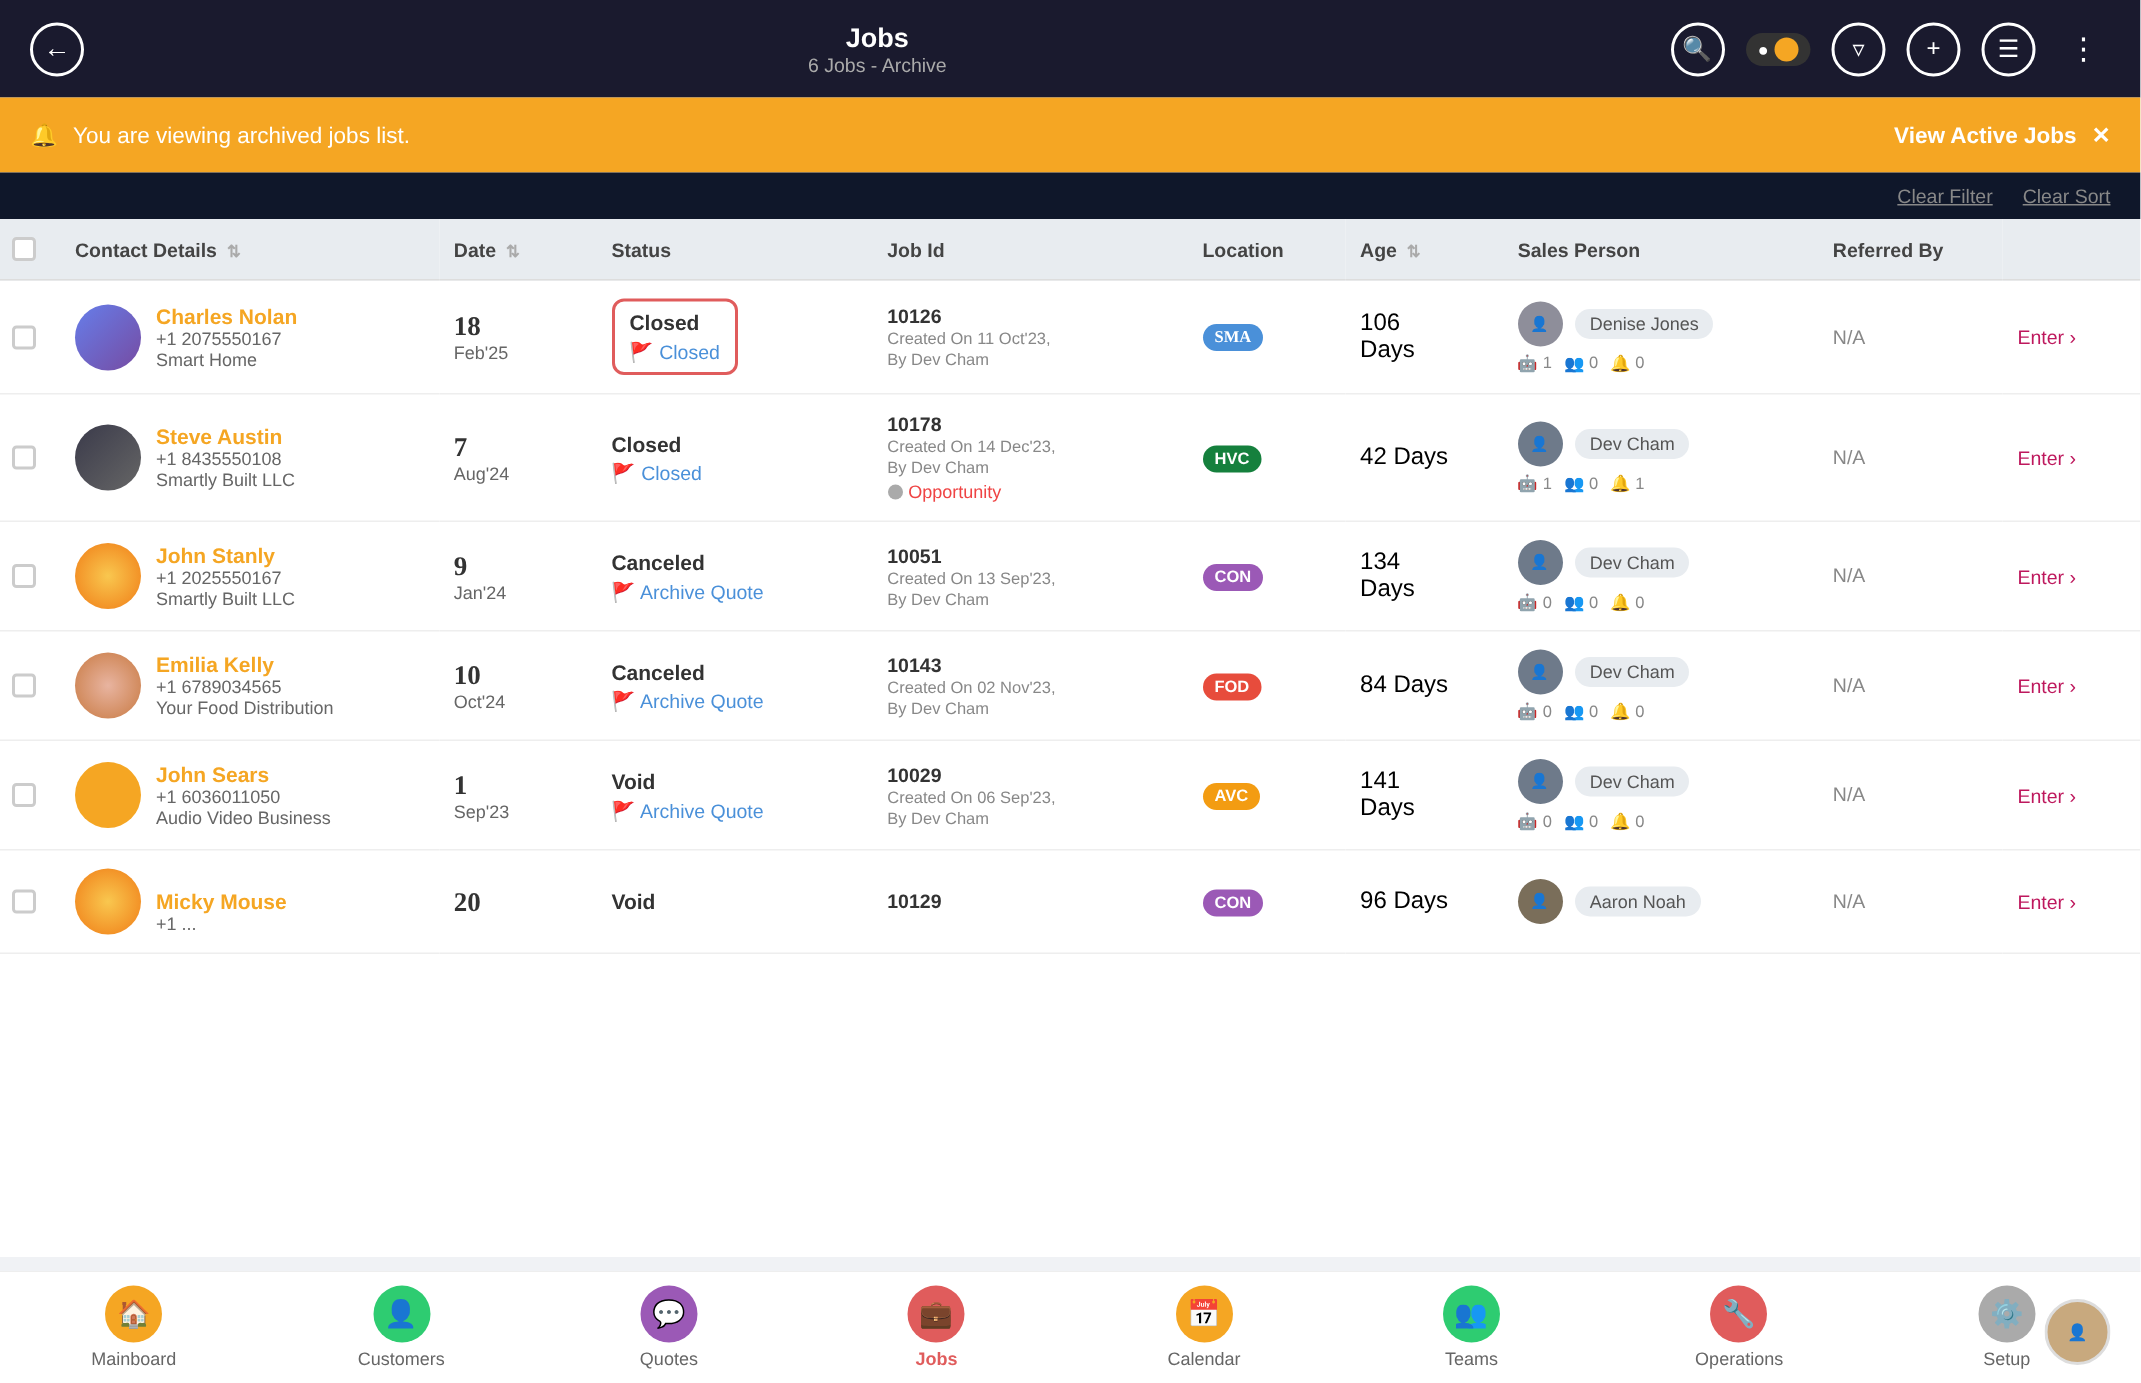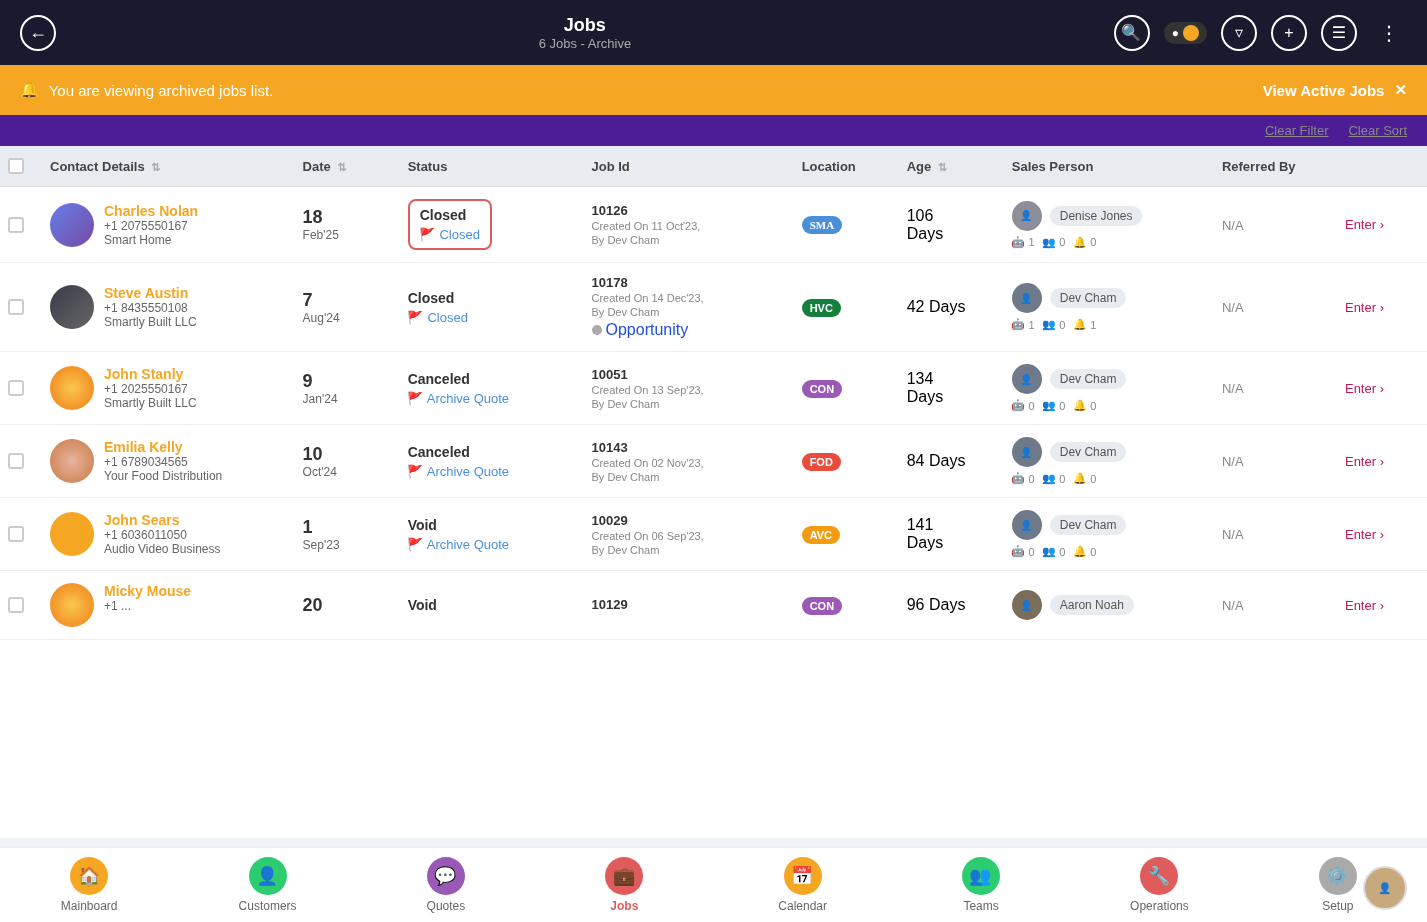--- a/index.html
+++ b/index.html
@@ -16,21 +16,21 @@
     .back-btn { width: 36px; height: 36px; border-radius: 50%; border: 2px solid #fff; display: flex; align-items: center; justify-content: center; color: #fff; cursor: pointer; font-size: 18px; background: transparent; }
     .toggle-btn { background: #333; border-radius: 20px; padding: 3px 8px; display: flex; align-items: center; gap: 4px; }
     .toggle-dot { width: 16px; height: 16px; background: #f5a623; border-radius: 50%; }
 
     
     .banner { background: #f5a623; display: flex; align-items: center; justify-content: space-between; padding: 0 20px; height: 50px; }
     .banner-left { display: flex; align-items: center; gap: 10px; color: #fff; font-size: 15px; font-weight: 500; }
     .banner-right { display: flex; align-items: center; gap: 10px; color: #fff; font-size: 15px; font-weight: 600; cursor: pointer; }
 
     
-    .filter-row { display: flex; justify-content: flex-end; gap: 20px; padding: 8px 20px; background: #4c1d95; }
+    .filter-row { display: flex; justify-content: flex-end; gap: 20px; padding: 8px 20px; background: #0f172a; }
     .filter-link { color: #888; font-size: 13px; cursor: pointer; text-decoration: underline; }
 
     
     .table-container { background: #fff; margin: 0; overflow-y: auto; height: calc(922px - 65px - 50px - 40px - 75px); }
     table { width: 100%; border-collapse: collapse; }
     thead tr { background: #e8ecf0; }
     thead th { padding: 12px 10px; text-align: left; font-size: 13px; font-weight: 600; color: #444; border-bottom: 1px solid #ddd; white-space: nowrap; }
     .sort-icon { color: #aaa; font-size: 11px; margin-left: 3px; }
     tbody tr { border-bottom: 1px solid #eee; }
     .td-checkbox { width: 40px; text-align: center; padding: 12px 8px; }
@@ -43,31 +43,31 @@
     .td-sales { padding: 12px 10px; min-width: 160px; }
     .td-referred { padding: 12px 10px; min-width: 80px; }
     .td-enter { padding: 12px 10px; min-width: 70px; }
 
     .contact-name { color: #f5a623; font-weight: 600; font-size: 14px; cursor: pointer; }
     .contact-phone { color: #666; font-size: 12px; }
     .contact-company { color: #666; font-size: 12px; }
 
     .avatar { width: 44px; height: 44px; border-radius: 50%; object-fit: cover; display: flex; align-items: center; justify-content: center; font-weight: 700; font-size: 14px; }
 
-    .date-num { font-size: 18px; font-weight: 700; color: #333; }
+    .date-num { font-size: 18px; font-weight: 700; color: #333; font-family: Liberation Serif, serif; }
     .date-month { font-size: 12px; color: #666; }
 
     .status-text { font-size: 14px; font-weight: 600; color: #333; }
     .status-flag { display: flex; align-items: center; gap: 5px; margin-top: 4px; }
 
     .job-id { font-size: 13px; font-weight: 600; color: #333; }
     .job-created { font-size: 11px; color: #888; margin-top: 2px; }
     .job-opportunity { display: flex; align-items: center; gap: 4px; margin-top: 3px; }
     .opp-dot { width: 10px; height: 10px; border-radius: 50%; background: #aaa; }
-    .opp-text { color: #1d4ed8; font-size: 16px; }
+    .opp-text { color: #ef4444; font-size: 12px; }
 
     .location-badge { padding: 3px 8px; border-radius: 12px; font-size: 11px; font-weight: 700; color: #fff; display: inline-block; }
     .badge-sma { background: #4a90d9; font-family: Liberation Serif, serif; }
     .badge-hvc { background: #15803d; }
     .badge-con { background: #9b59b6; }
     .badge-fod { background: #e74c3c; }
     .badge-avc { background: #f39c12; }
 
     .sales-person { display: flex; align-items: center; gap: 8px; }
     .sales-avatar { width: 30px; height: 30px; border-radius: 50%; background: #bbb; display: flex; align-items: center; justify-content: center; font-size: 12px; color: #fff; overflow: hidden; }
@@ -91,21 +91,21 @@
     .nav-jobs .nav-icon { background: #e05c5c; color: #fff; }
     .nav-calendar .nav-icon { background: #f5a623; color: #fff; }
     .nav-teams .nav-icon { background: #2ecc71; color: #fff; }
     .nav-operations .nav-icon { background: #e05c5c; color: #fff; }
     .nav-setup .nav-icon { background: #aaa; color: #fff; }
 
     .user-avatar-bottom { position: fixed; bottom: 12px; right: 20px; width: 44px; height: 44px; border-radius: 50%; background: #c8a97e; display: flex; align-items: center; justify-content: center; overflow: hidden; border: 2px solid #ddd; }
 
     .checkbox-sq { width: 16px; height: 16px; border: 2px solid #ccc; border-radius: 3px; background: #fff; }
 
-    .row-contact-cell { display: flex; align-items: flex-start; gap: 10px; }
+    .row-contact-cell { display: flex; align-items: flex-end; gap: 10px; }
 
     
     .table-container::-webkit-scrollbar { width: 8px; }
     .table-container::-webkit-scrollbar-thumb { background: #ccc; border-radius: 4px; }
   </style>
 </head>
 <body>
 
 <div class="header">
   <div class="header-left">

